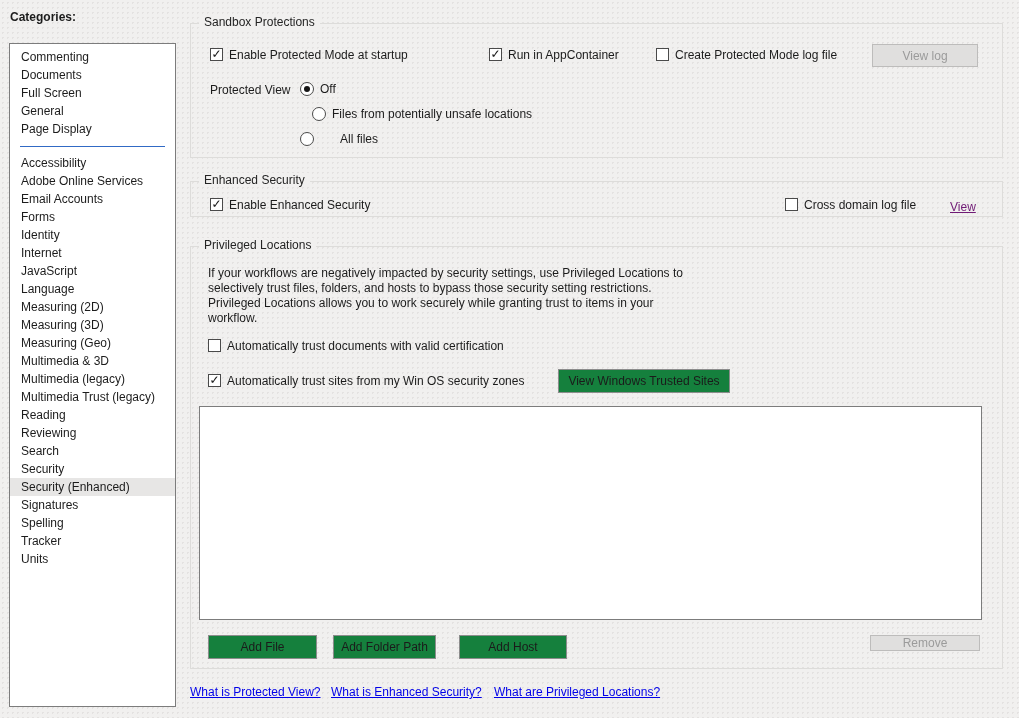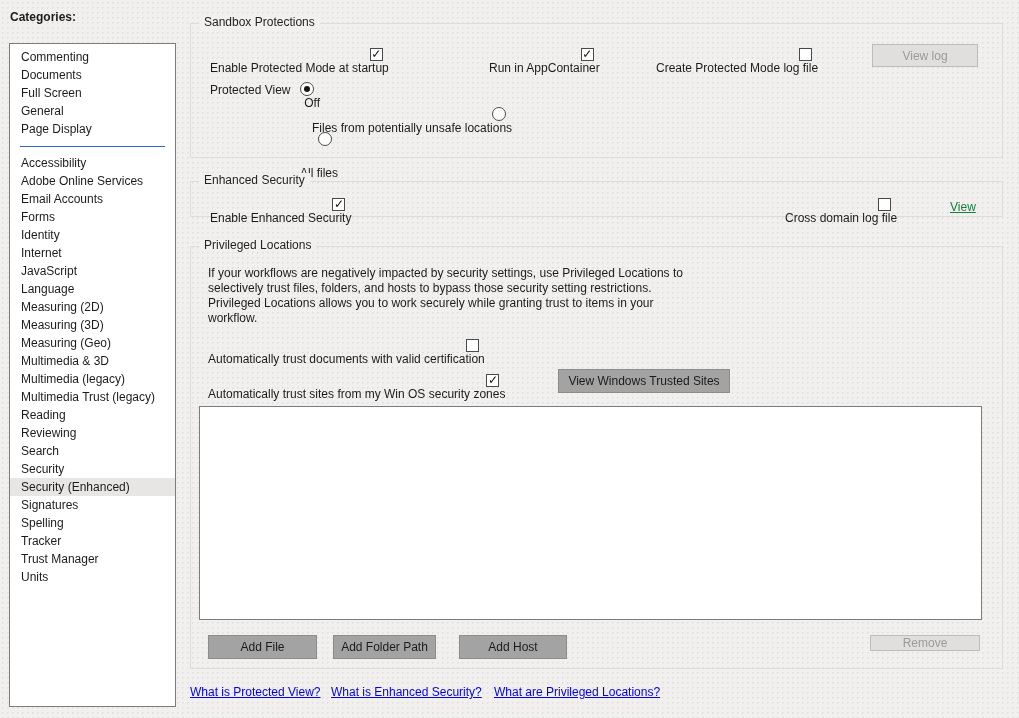--- a/index.html
+++ b/index.html
@@ -28,54 +28,54 @@
   .sep { border-top:1px solid #316ac5; margin:8px 10px 7px 10px; height:0; }
 
   
   .group { position:absolute; border:1px solid #dddcda; }
   .group-title {
     position:absolute; top:-9px; left:8px; padding:0 5px;
     background:#f1f0ef; white-space:nowrap; color:#242424;
   }
 
   
-  .cb, .radio-row { position:absolute; display:flex; align-items:flex-end; white-space:nowrap;flex-direction:column; }
+  .cb, .radio-row { position:absolute; display:flex; align-items:flex-start; white-space:nowrap; }
   .box {
     width:13px; height:13px; background:#fff; border:1px solid #4a4a4a;
     position:relative; flex:none; margin-right:6px;
   }
   .box.checked::after {
     content:"✓"; position:absolute; left:0px; top:-1px; width:11px; height:11px;
     font-size:12px; line-height:12px; color:#151515; text-align:center;
   }
   .radio {
     width:14px; height:14px; border:1px solid #4a4a4a; border-radius:50%;
     background:#fff; position:relative; flex:none; margin-right:6px;
   }
   .radio.selected::after {
     content:""; position:absolute; left:3px; top:3px; width:6px; height:6px;
     background:#151515; border-radius:50%;
   }
 
   
   .btn {
     position:absolute; display:flex; align-items:center; justify-content:center;
-    background:#a3a3a3; border:1px solid #8c8c8c; color:#1b1b1b; font-size:12px;
+    background:#15803d; border:1px solid #8c8c8c; color:#1b1b1b; font-size:12px;
   }
   .btn.disabled { background:#e0dfde; border-color:#bdbcbb; color:#9b9b9b; }
 
   
   .plist {
     position:absolute; left:199px; top:406px; width:783px; height:214px;
     background:#ffffff; border:1px solid #7c7c7c;
   }
   .desc { position:absolute; left:208px; top:266px; width:600px; }
   .desc div { line-height:15px; }
   a.link { color:#0202e8; text-decoration:underline; position:absolute; white-space:nowrap; }
-  .gray-link { position:absolute; color:#15803d; text-decoration:underline; white-space:nowrap; }
+  .gray-link { position:absolute; color:#701a75; text-decoration:underline; white-space:nowrap; }
 </style>
 </head>
 <body>
 
 <div class="cat-label">Categories:</div>
 
 <div class="listbox">
   <div class="li">Commenting</div>
   <div class="li">Documents</div>
   <div class="li">Full Screen</div>
@@ -97,21 +97,20 @@
   <div class="li">Multimedia (legacy)</div>
   <div class="li">Multimedia Trust (legacy)</div>
   <div class="li">Reading</div>
   <div class="li">Reviewing</div>
   <div class="li">Search</div>
   <div class="li">Security</div>
   <div class="li selected">Security (Enhanced)</div>
   <div class="li">Signatures</div>
   <div class="li">Spelling</div>
   <div class="li">Tracker</div>
-  <div class="li">Trust Manager</div>
   <div class="li">Units</div>
 </div>
 
 <div class="group" style="left:190px; top:23px; width:813px; height:135px;">
   <span class="group-title">Sandbox Protections</span>
 </div>
 
 <label class="cb" style="left:210px; top:48px;">
   <span class="box checked"></span>
   <span>Enable Protected Mode at startup</span>

